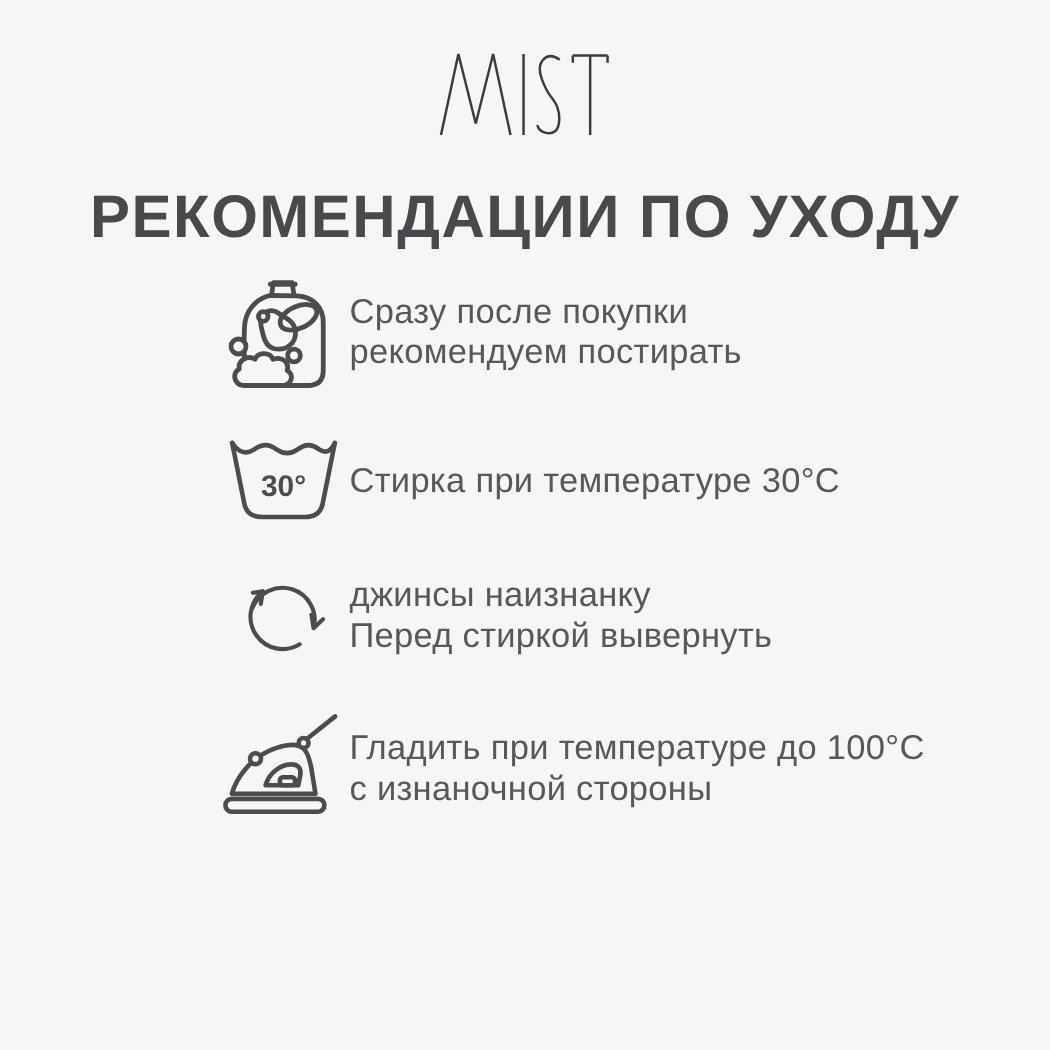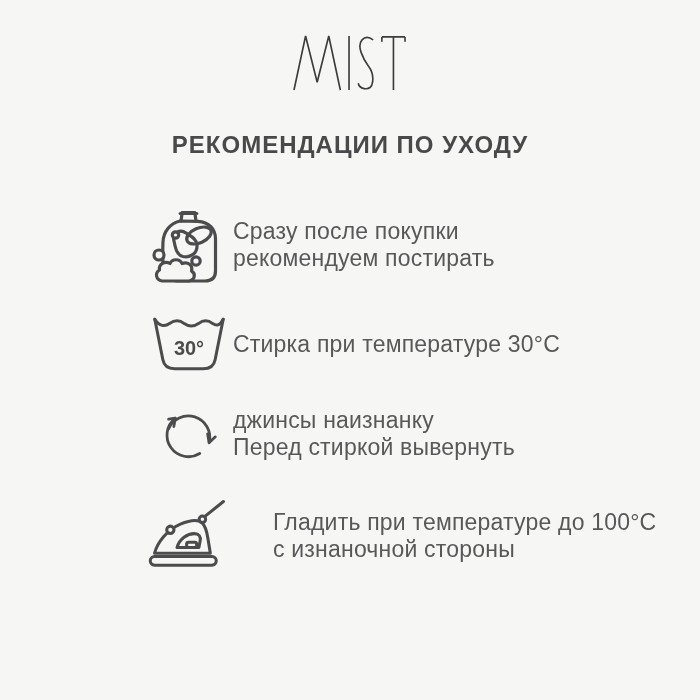--- a/index.html
+++ b/index.html
@@ -12,34 +12,34 @@
   }
   .poster{width:700px;height:700px;position:relative;}
   .sr{position:absolute;width:1px;height:1px;overflow:hidden;clip:rect(0 0 0 0);white-space:nowrap;}
 
   .logo-wrap{display:flex;justify-content:center;padding-top:35px;}
   .logo-wrap svg{display:block;}
 
   .page-title{
     margin:36px 0 0 0;
     text-align:center;
-    font-size:24px;
+    font-size:40px;
     line-height:36px;
     font-weight:700;
     letter-spacing:1px;
     color:#49494b;
   }
 
-  .care-list{margin:42px 0 0 145px;}
+  .care-list{margin:18px 0 0 145px;}
   .care-item{display:flex;align-items:center;}
   .care-item + .care-item{margin-top:0;}
   .care-item.row-2{margin-top:30px;}
   .care-item.row-3{margin-top:23px;}
   .care-item.row-4{margin-top:30px;}
-  .care-item.row-5{margin-top:33px;gap:40px;}
+  .care-item.row-5{margin-top:33px;}
 
   .icon-box{
     width:88px;flex:0 0 88px;
     display:flex;justify-content:center;align-items:flex-start;
   }
   .icon-box svg{display:block;}
 
   .item-text{
     font-size:23px;
     line-height:27px;

